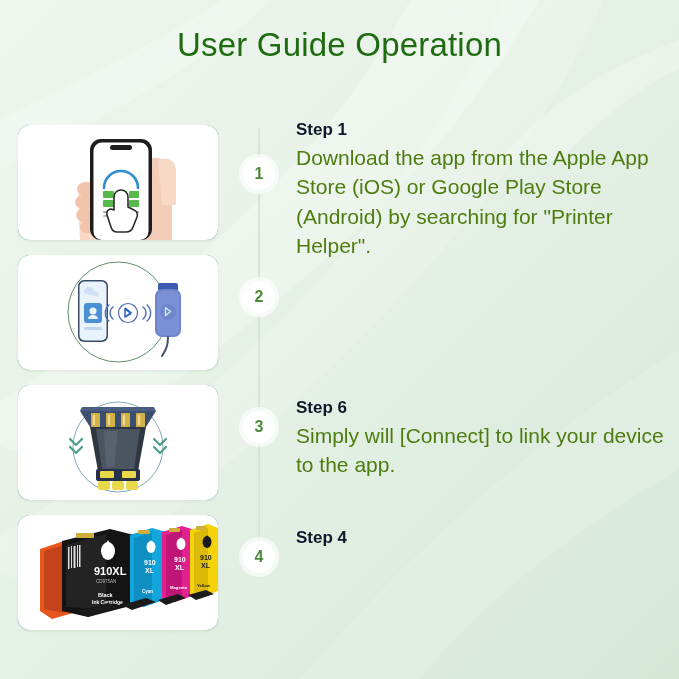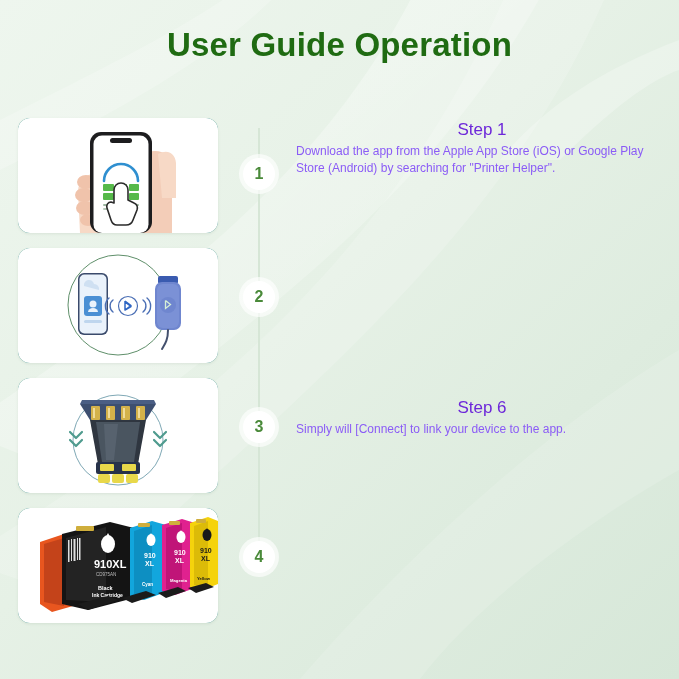--- a/index.html
+++ b/index.html
@@ -7,49 +7,49 @@
     width:679px;height:679px;overflow:hidden;
     font-family:"Liberation Sans",sans-serif;
     background:#e6f1e6;
     position:relative;
   }
   
   #bg{position:absolute;inset:0;z-index:0;}
   
   .title{
     position:absolute;top:26px;left:0;width:679px;text-align:center;
-    font-size:33px;font-weight:bold;color:#1f6b12;letter-spacing:.2px;
+    font-size:33px;font-weight:normal;color:#1f6b12;letter-spacing:.2px;
     z-index:5;
   }
   
   .steps{position:absolute;top:110px;left:0;width:679px;z-index:4;}
   .row{position:relative;height:130px;}
   .card{
-    position:absolute;left:18px;top:8px;width:200px;height:115px;
+    position:absolute;left:18px;top:15px;width:200px;height:115px;
     background:#0f766e;border-radius:12px;overflow:hidden;
     box-shadow:0 1px 3px rgba(60,90,60,.10);
   }
   .card svg{display:block;width:200px;height:115px;}
   
   .rail{
     position:absolute;left:258px;top:-12px;width:2px;height:152px;
     background:#d6e6d6;
   }
   .row:first-child .rail{top:18px;height:122px;}
   .row:last-child .rail{height:60px;}
   .badge{
     position:absolute;left:243px;top:41px;width:32px;height:32px;
     border-radius:50%;background:#ffffff;
     display:flex;align-items:center;justify-content:center;
     font-size:16px;font-weight:bold;color:#4a8a3a;
     box-shadow:0 0 0 4px rgba(255,255,255,.65);
   }
   .text{position:absolute;left:296px;top:10px;width:372px;}
-  .step-title{font-size:17px;font-weight:normal;color:#6d28d9;margin-bottom:3px;text-align:center;}
-  .step-body{font-size:12px;color:#8b5cf6;line-height:1.40;}
+  .step-title{font-size:17px;font-weight:bold;color:#0f172a;margin-bottom:3px;}
+  .step-body{font-size:21px;color:#4d7c0f;line-height:1.40;}
   
   .row.r1 .text{top:10px;}
   .row.r1 .badge{top:48px;}
   .row.r2 .text{top:36px;}
   .row.r2 .badge{top:41px;}
   .row.r3 .text{top:28px;}
   .row.r3 .badge{top:41px;}
   .row.r4 .text{top:28px;}
   .row.r4 .badge{top:41px;}
 </style>
@@ -288,16 +288,17 @@
           <path d="M104,90 L128,83 L138,87 L114,95 Z"></path>
           <path d="M140,85 L160,79 L168,83 L148,90 Z"></path>
           <path d="M170,80 L188,75 L196,79 L178,85 Z"></path>
         </g>
       </svg>
     </div>
 
     <div class="badge">4</div>
 
     <div class="text">
+      <div class="step-title">Step 4</div>
     </div>
   </div>
 
 </div>
 
 </body></html>

